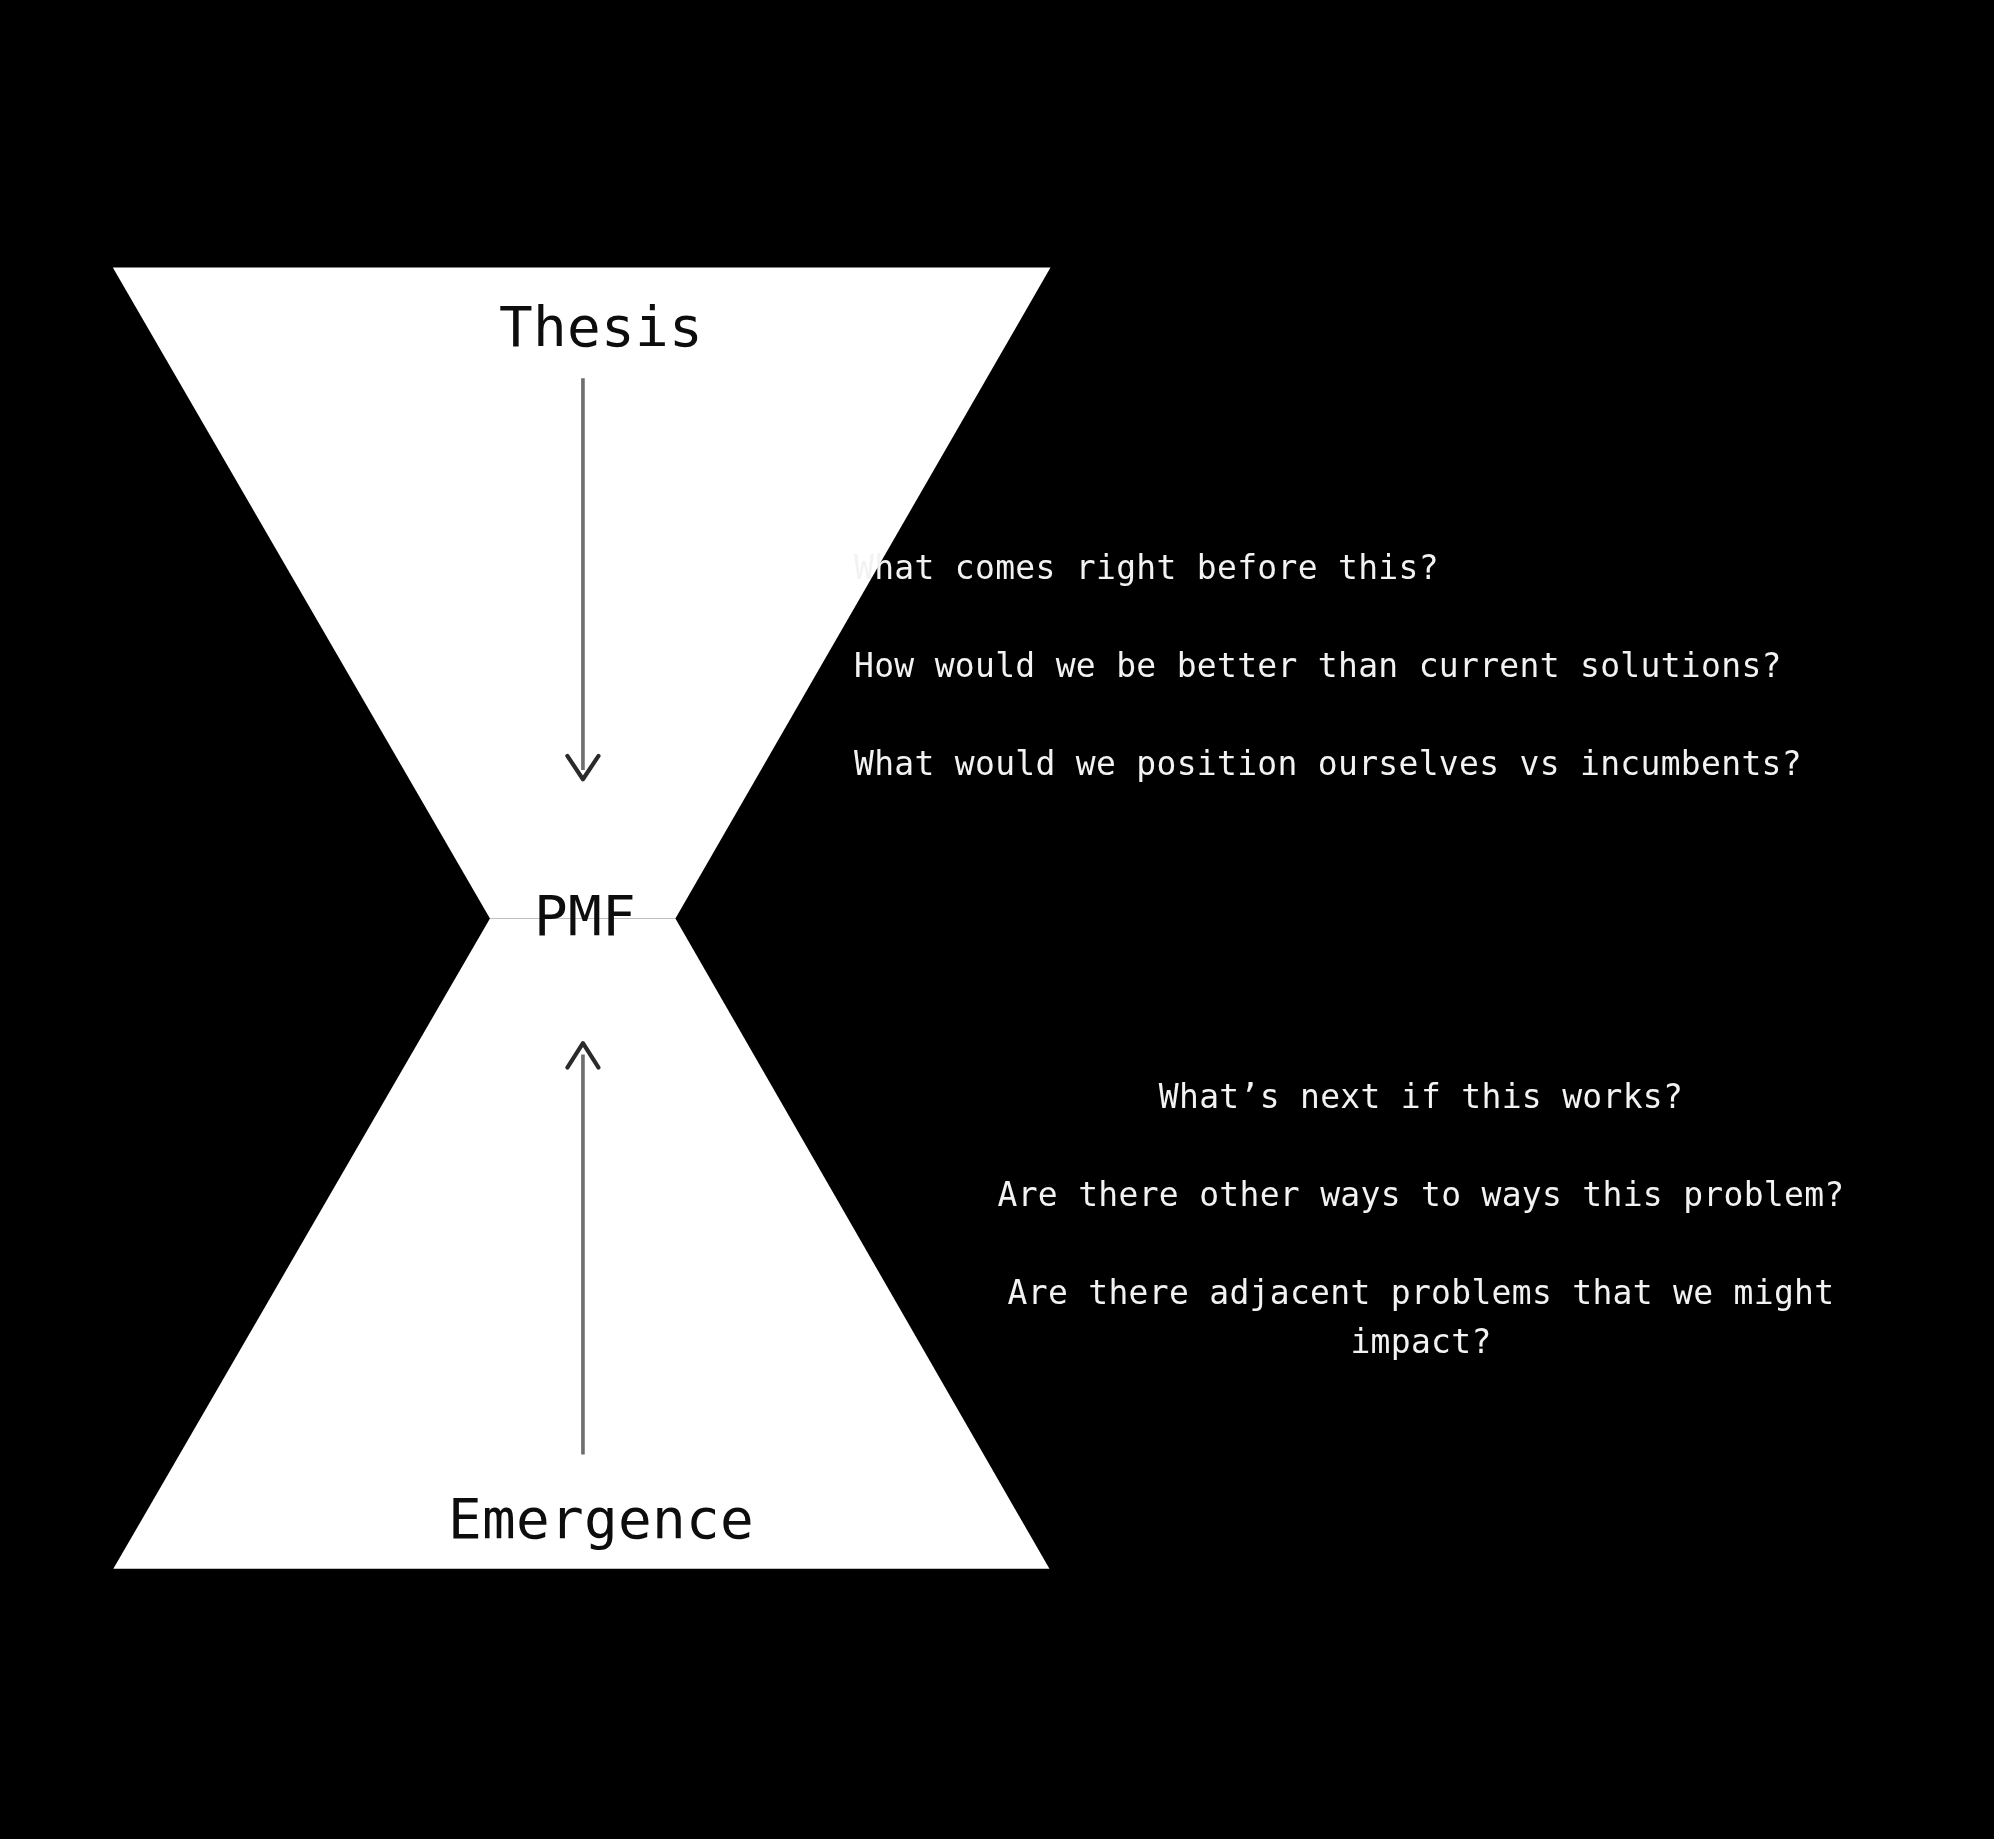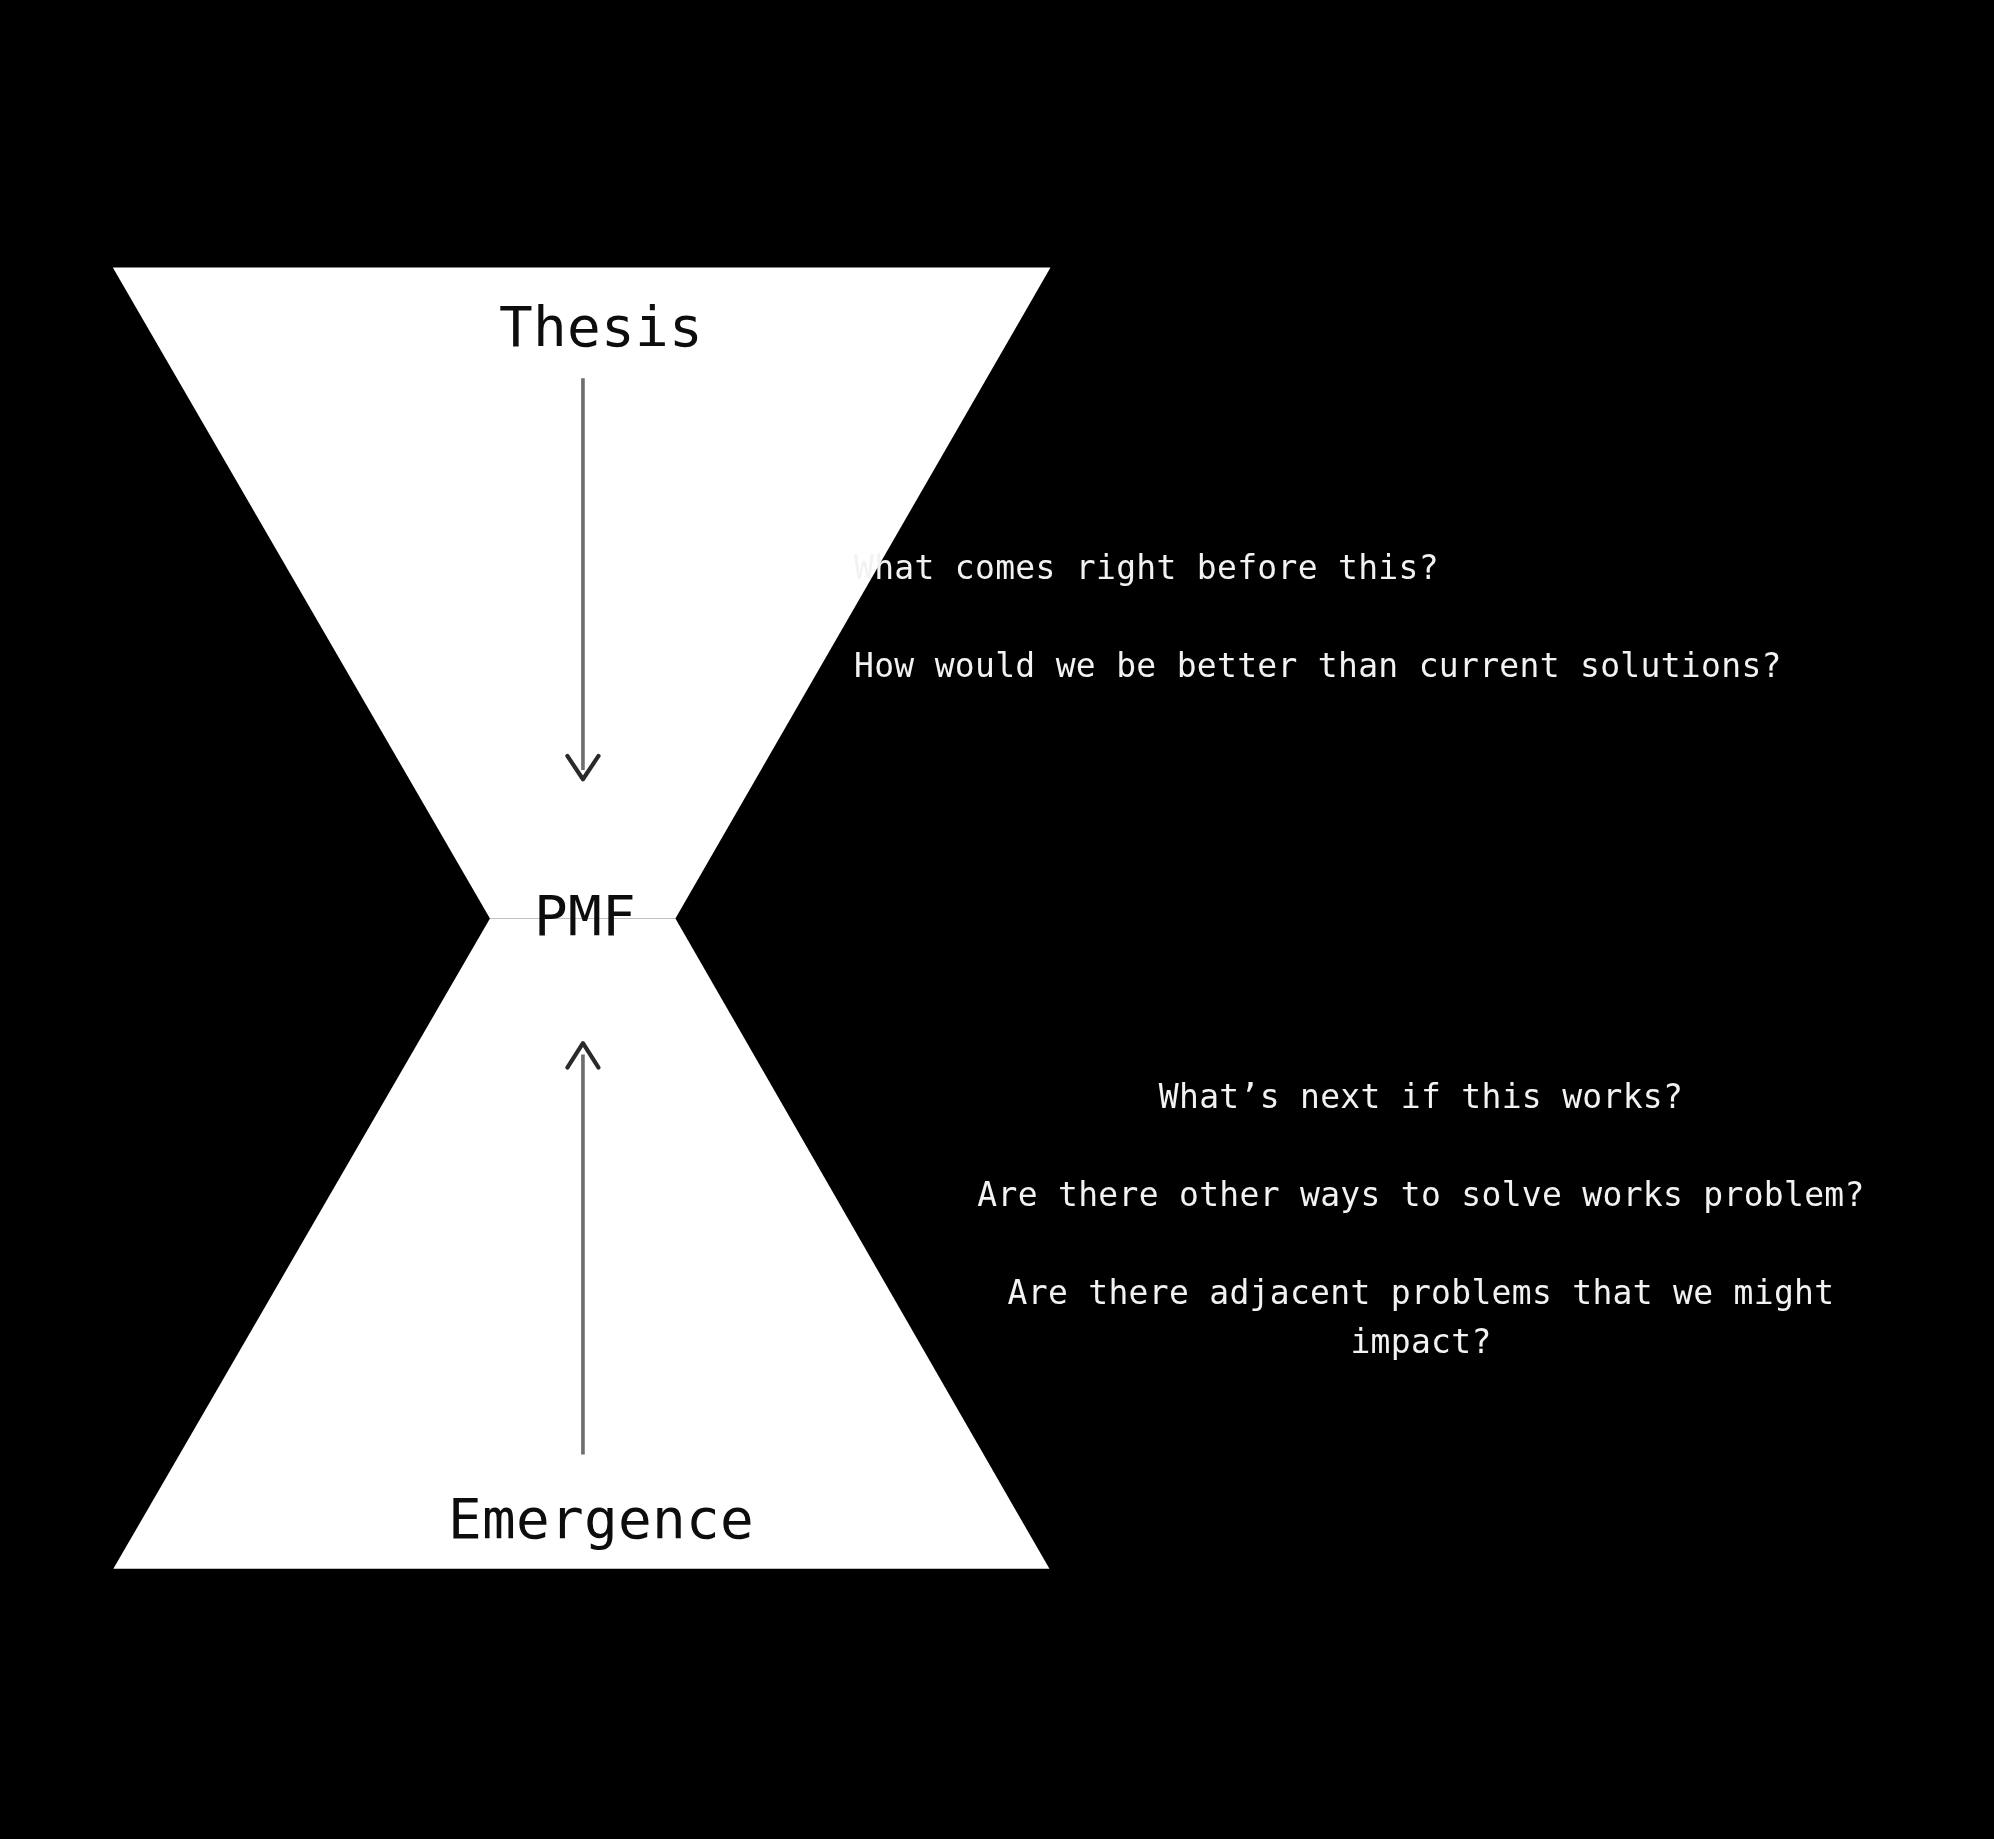--- a/index.html
+++ b/index.html
@@ -107,22 +107,23 @@
 
   <div class="stage-label" id="label-thesis">Thesis</div>
 
   <div class="stage-label" id="label-pmf">PMF</div>
 
   <div class="stage-label" id="label-emergence">Emergence</div>
 
   <div class="question-block" id="question-block-upper">
     <p class="question-line">What comes right before this?</p>
     <p class="question-line">How would we be better than current solutions?</p>
+    <p class="question-line">What would we position ourselves vs incumbents?</p>
   </div>
 
   <div class="question-block" id="question-block-lower">
     <p class="question-line">What’s next if this works?</p>
-    <p class="question-line">Are there other ways to solve works problem?</p>
+    <p class="question-line">Are there other ways to ways this problem?</p>
     <p class="question-line">Are there adjacent problems that we might impact?</p>
   </div>
 
 </div>
 
 
 </body></html>

